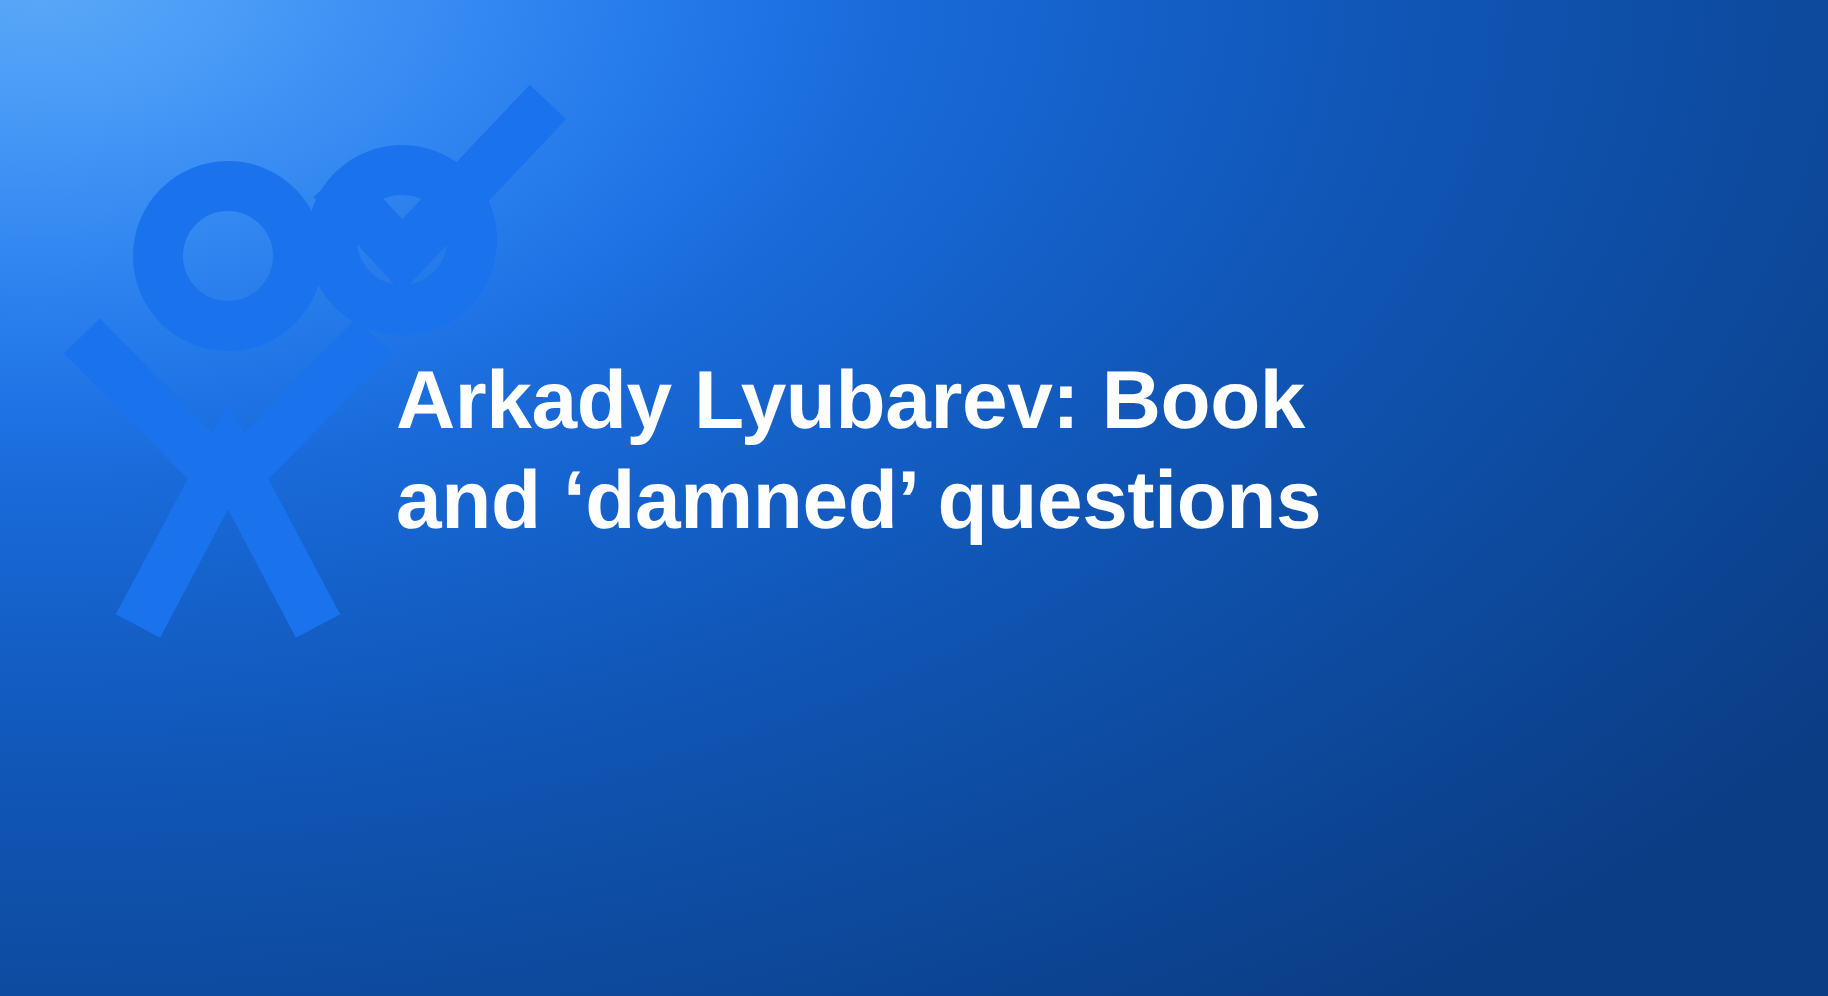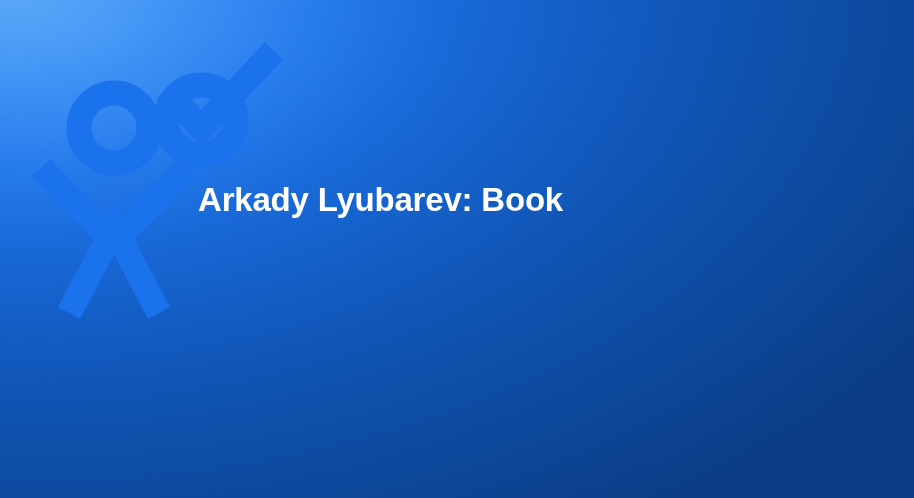--- a/index.html
+++ b/index.html
@@ -50,21 +50,21 @@
 
   
   #title-block {
     position: absolute;
     left: 198px;
     top: 175px;
     width: 430px;
   }
   .title-line {
     color: #ffffff;
-    font-size: 33px;
+    font-size: 41px;
     font-weight: bold;
     line-height: 50px;
     letter-spacing: -0.2px;
     white-space: nowrap;
     text-rendering: optimizeLegibility;
   }
 </style>
 </head>
 <body>
 
@@ -82,15 +82,16 @@
 
         <circle cx="165" cy="92" r="35" stroke-width="25"></circle>
 
         <path d="M 130 62 L 165 100 L 238 23" stroke-width="25" stroke-linecap="butt" stroke-linejoin="miter"></path>
       </g>
     </svg>
   </div>
 
   <div id="title-block">
     <div class="title-line">Arkady Lyubarev: Book</div>
+    <div class="title-line">and ‘damned’ questions</div>
   </div>
 
 </div>
 
 </body></html>

